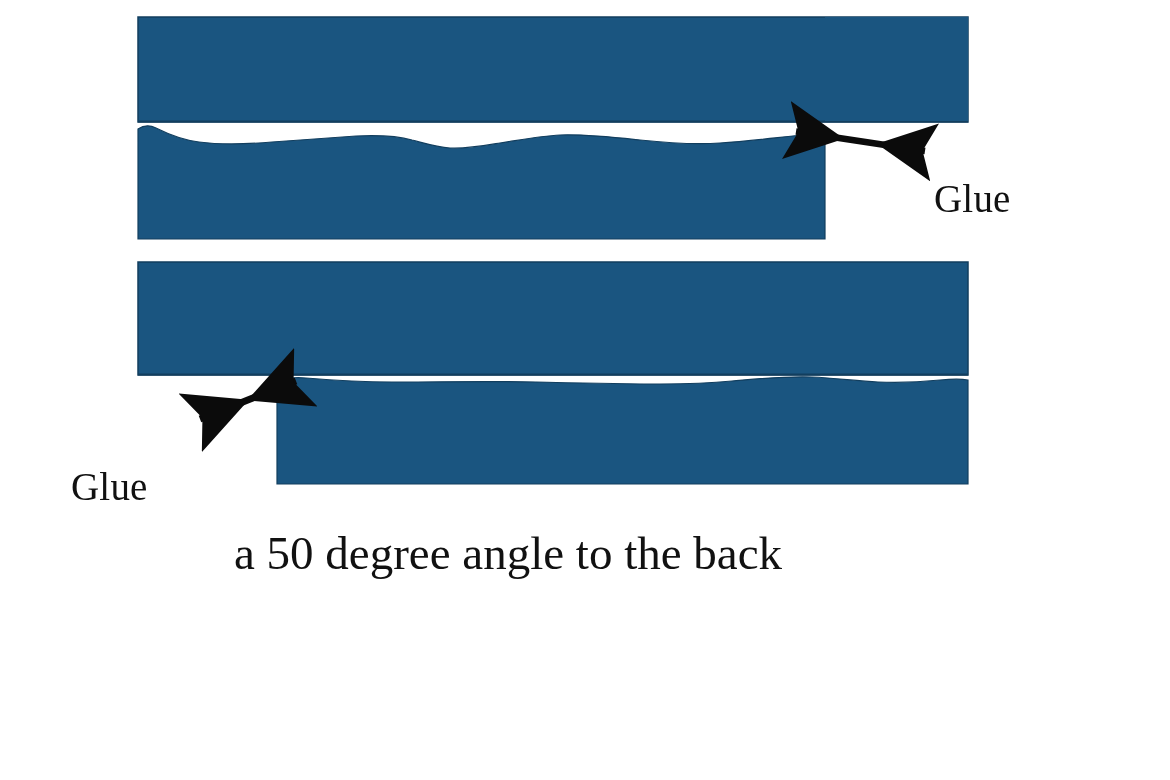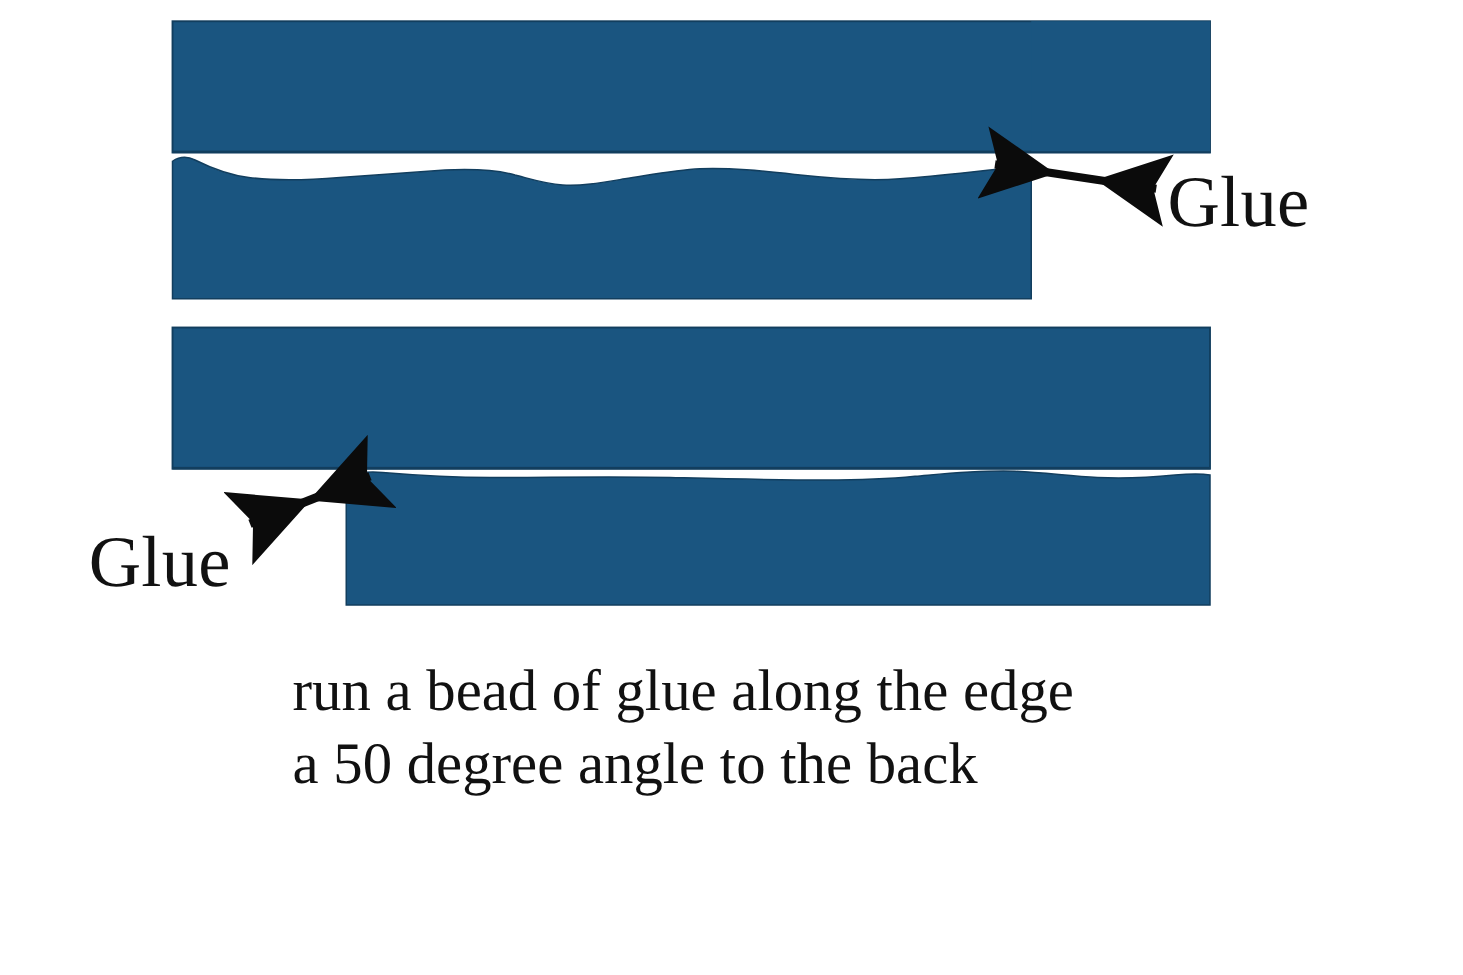--- a/index.html
+++ b/index.html
@@ -23,22 +23,23 @@
     height: 780px;
   }
   .label {
     position: absolute;
     white-space: pre;
     color: #111111;
     font-family: "Liberation Serif", "DejaVu Serif", serif;
     line-height: 1;
   }
   .glue-label {
-    font-size: 58px;
+    font-size: 39px;
     letter-spacing: 0.2px;
+    margin-top: 46px;
   }
   #glue-label-top {
     left: 934px;
     top: 133px;
   }
   #glue-label-bottom {
     left: 71px;
     top: 421px;
   }
   #caption-block {
@@ -123,15 +124,14 @@
   <g>
     <line x1="200" y1="419" x2="296" y2="381" stroke="#0b0b0b" stroke-width="7" marker-start="url(#head-start)" marker-end="url(#head-end)"></line>
   </g>
 </svg>
 
 <div class="label glue-label" id="glue-label-top">Glue</div>
 
 <div class="label glue-label" id="glue-label-bottom">Glue</div>
 
 <div id="caption-block">
-  <span class="caption-line">run a bead of glue along the edge</span>
   <span class="caption-line">a 50 degree angle to the back</span>
 </div>
 
 </body></html>

